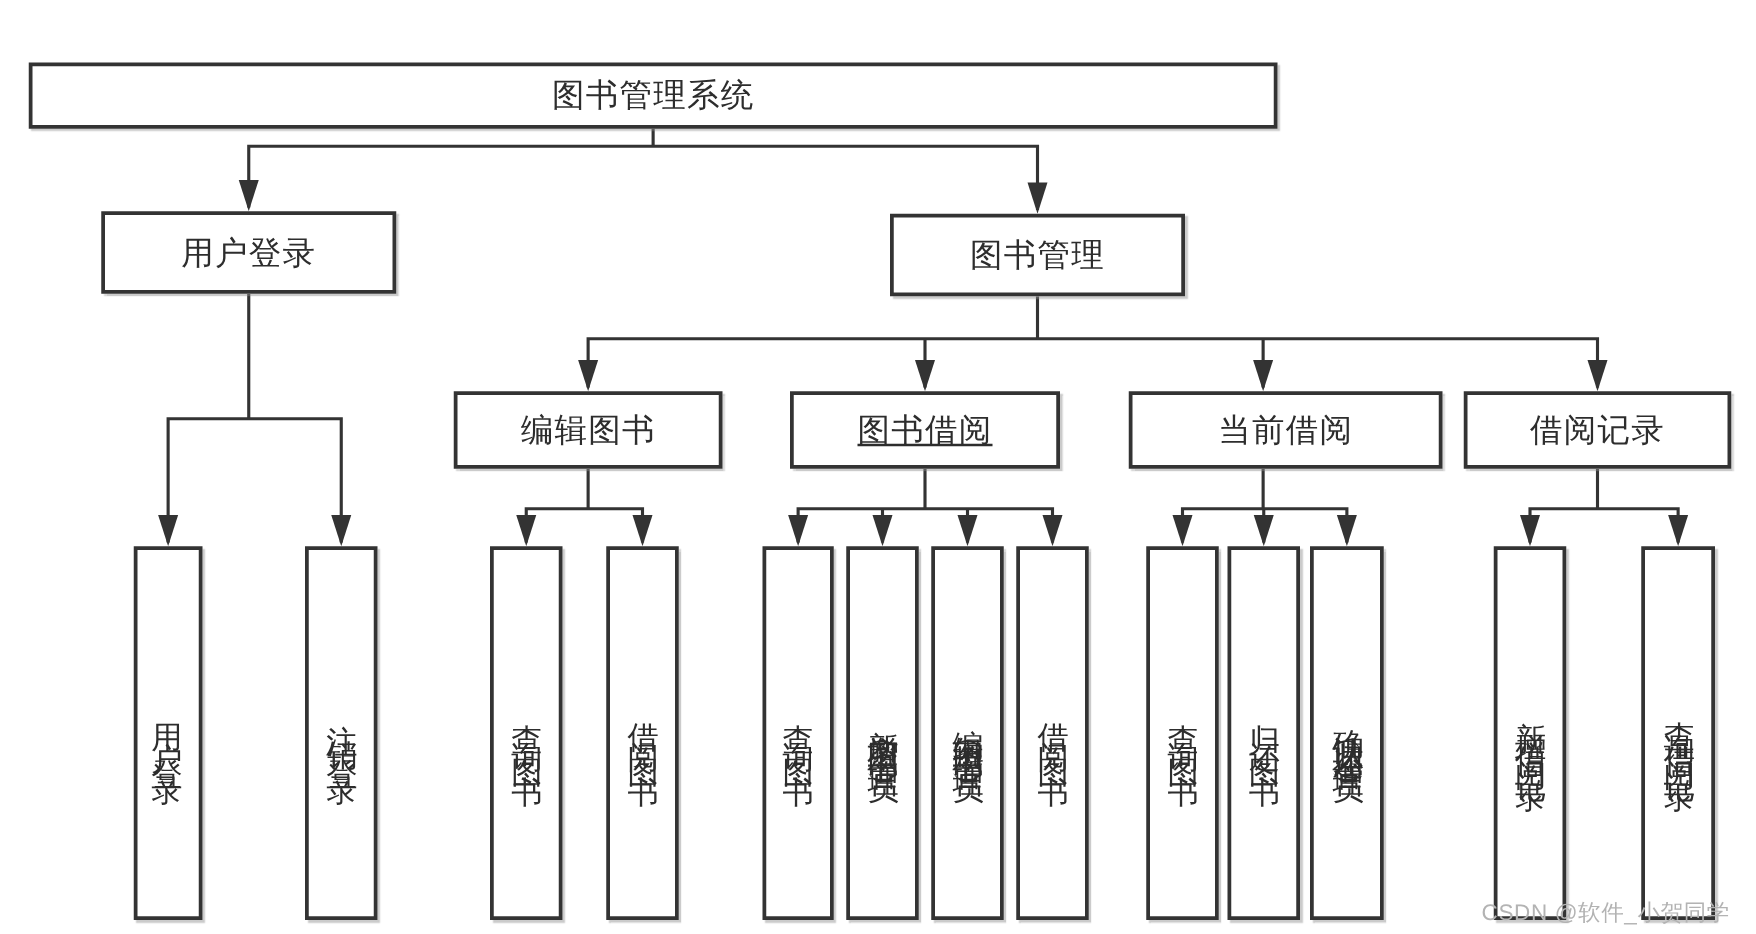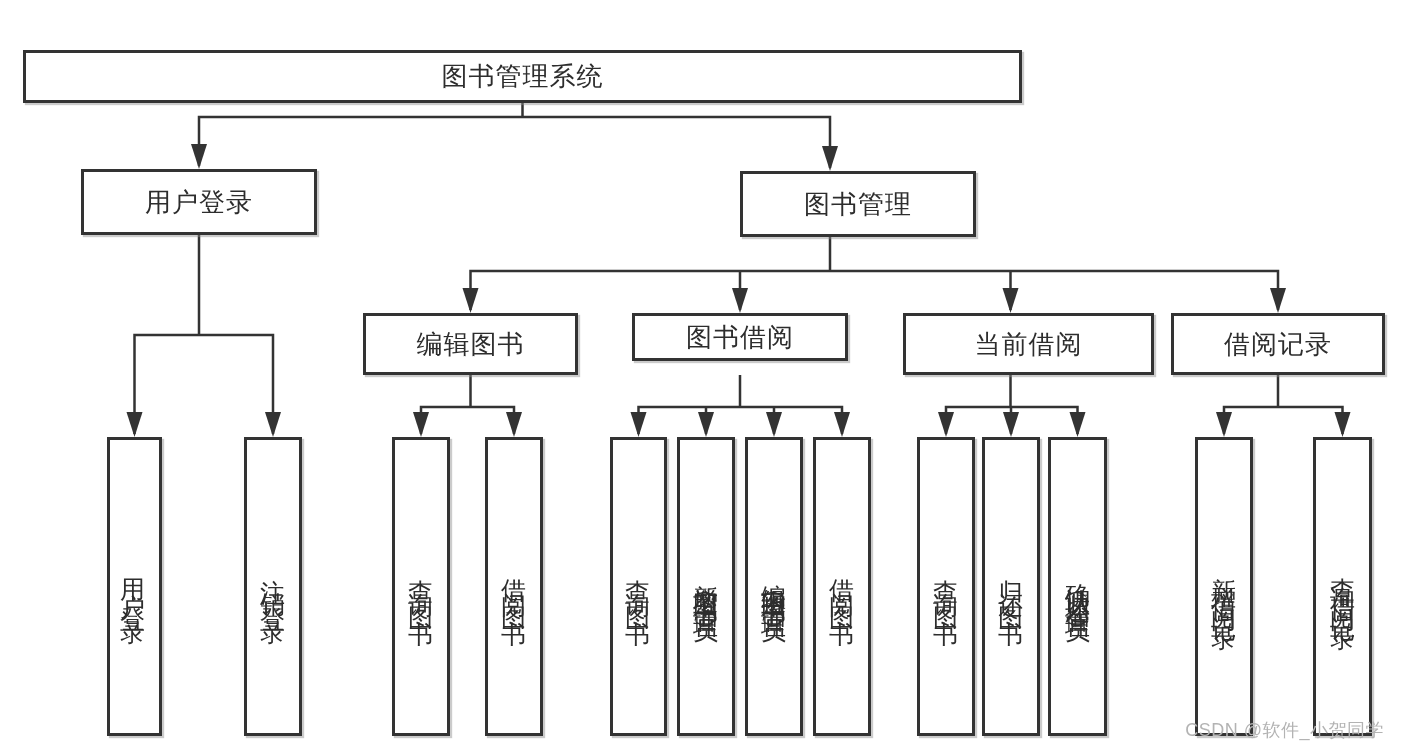--- a/index.html
+++ b/index.html
@@ -95,24 +95,24 @@
       <polygon points="1011,437 1003,412 1019,412"></polygon>
       <polygon points="1077.5,437 1069.5,412 1085.5,412"></polygon>
       <polygon points="1224,437 1216,412 1232,412"></polygon>
       <polygon points="1342.5,437 1334.5,412 1350.5,412"></polygon>
     </g>
   </svg>
 
   <div class="box hbox" style="left:23px; top:13px; width:999px; height:53px;margin-top:37px;">图书管理系统</div>
 
   <div class="box hbox" style="left:81px; top:169px; width:236px; height:66px;">用户登录</div>
-  <div class="box hbox" style="left:712px; top:171px; width:236px; height:66px;margin-left:28px;">图书管理</div>
+  <div class="box hbox" style="left:712px; top:171px; width:236px; height:66px;">图书管理</div>
 
   <div class="box hbox" style="left:363px; top:313px; width:215px; height:62px;">编辑图书</div>
-  <div class="box hbox" style="left:632px; top:313px; width:216px; height:48px;">图书借阅</div>
+  <div class="box hbox" style="left:632px; top:313px; width:216px; height:62px;text-decoration:underline;">图书借阅</div>
   <div class="box hbox" style="left:903px; top:313px; width:251px; height:62px;">当前借阅</div>
   <div class="box hbox" style="left:1171px; top:313px; width:214px; height:62px;">借阅记录</div>
 
   <div class="box leaf ls4" style="left:107px; top:437px; width:55px; height:299px;">用户登录</div>
   <div class="box leaf ls4" style="left:244px; top:437px; width:58px; height:299px;">注销登录</div>
 
   <div class="box leaf ls4" style="left:392px; top:437px; width:58px; height:299px;">查询图书</div>
   <div class="box leaf ls4" style="left:485px; top:437px; width:58px; height:299px;">借阅图书</div>
 
   <div class="box leaf ls4" style="left:610px; top:437px; width:57px; height:299px;">查询图书</div>

